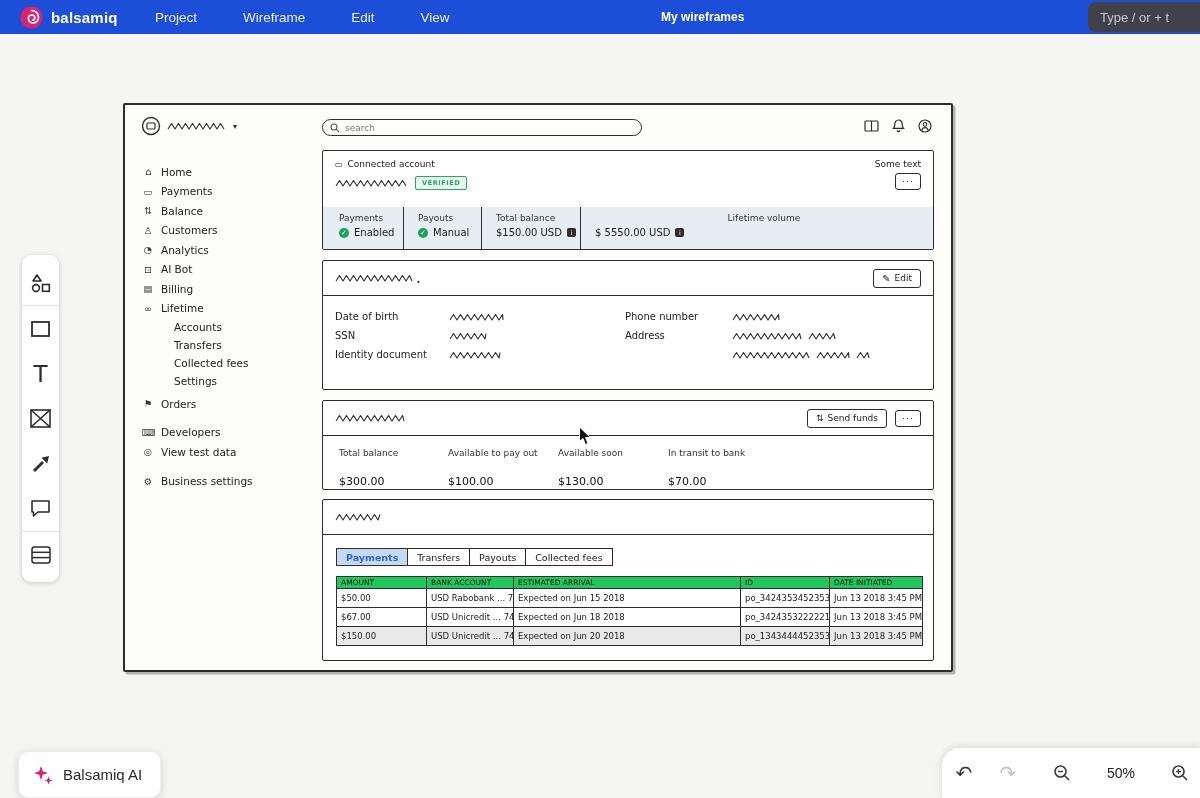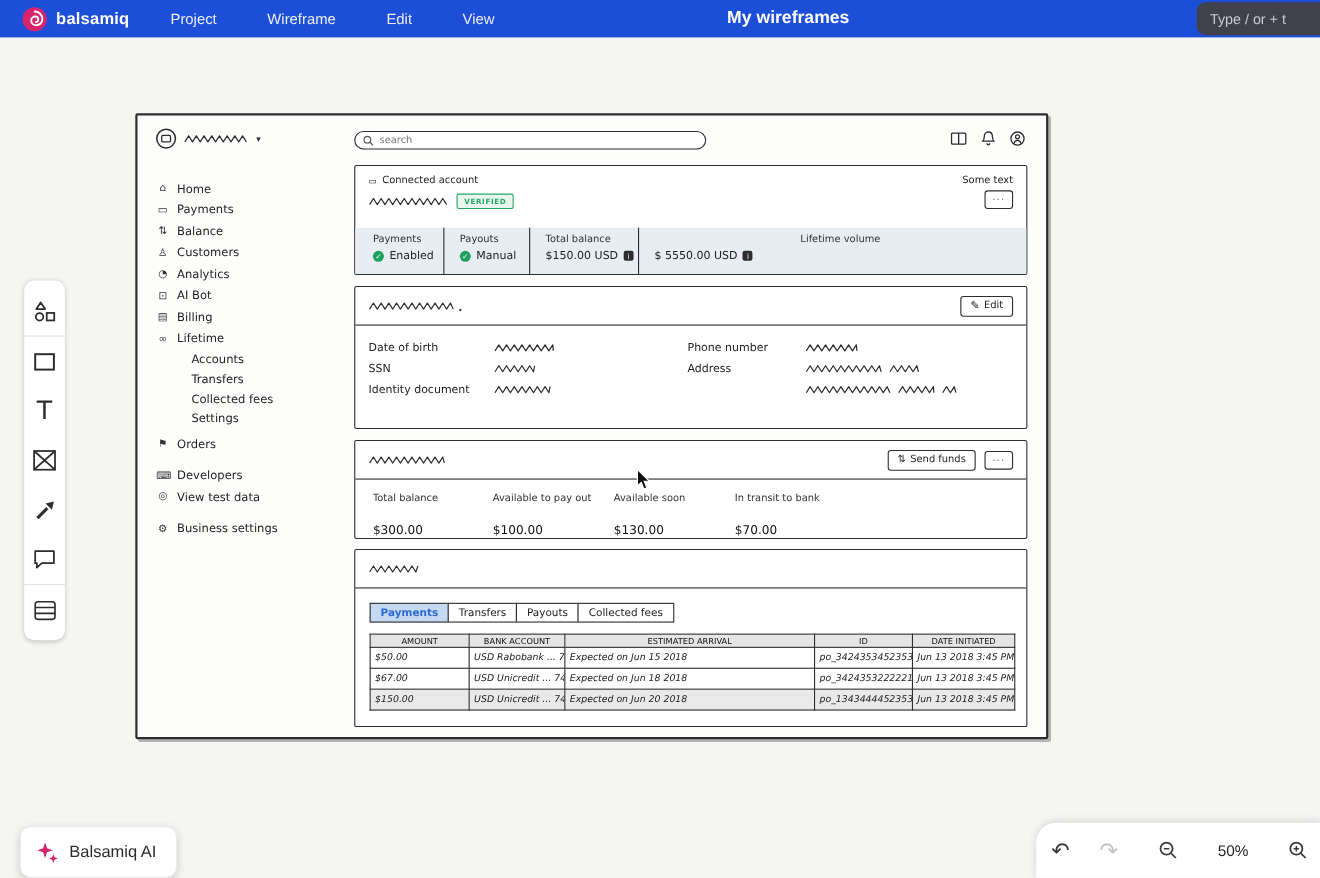--- a/index.html
+++ b/index.html
@@ -7,21 +7,21 @@
               font-family:"Liberation Sans", sans-serif; }
 
   
   .topbar { position:relative; height:34px; background:#1d4ed8; color:#fff; z-index:30; }
   .brand { position:absolute; left:20px; top:0; height:34px; display:flex; align-items:center; gap:8px;
            font-weight:bold; font-size:15px; letter-spacing:.2px; cursor:pointer; }
   .menus { position:absolute; left:155px; top:0; height:34px; display:flex; gap:46px; align-items:center;
            font-size:13.5px; color:#eceff2; }
   .menu-item { cursor:pointer; }
   .topbar-title { position:absolute; left:661px; top:0; height:34px; display:flex; align-items:center;
-                  font-size:16px; font-weight:bold; }
+                  font-size:12px; font-weight:bold; }
   .quick-add { position:absolute; left:1088px; top:2px; height:30px; width:132px; background:#41414c;
                border-radius:8px; color:#c9c9d2; font-size:13px; display:flex; align-items:center;
                padding-left:12px; white-space:nowrap; overflow:hidden; }
 
   
   .canvas { position:absolute; left:0; top:34px; width:1200px; height:764px; }
   .wf { position:absolute; left:123px; top:69px; width:830px; height:569px; background:#fdfdfc;
         border:2px solid #2d2d2d; border-radius:2px; box-shadow:2.5px 2.5px 0 rgba(60,60,60,.35);
         font-family:"DejaVu Sans", sans-serif; color:#222; }
 
@@ -98,23 +98,23 @@
   .bstat-value { margin-top:17px; font-size:11px; color:#111; }
 
   
   .p4 { top:394px; height:162px; }
   .tabs { display:flex; margin:13px 0 0 13px; }
   .tab { border:1.2px solid #2d2d2d; background:#fff; height:18px; display:flex; align-items:center;
          padding:0 9px; font-size:9.5px; margin-left:-1.2px; cursor:pointer; }
   .tab:first-child { margin-left:0; }
   .tab.active { background:#c6d9f3; color:#2c68cf; font-weight:bold; }
   .wf-table { margin:10px 13px 0; border-collapse:collapse; width:586px; table-layout:fixed; }
-  .wf-table th { background:#e5e5e5; font-size:7.5px; font-weight:normal; text-align:center;
+  .wf-table th { background:#22c55e; font-size:7.5px; font-weight:normal; text-align:left;
                  padding:1px 4px; border:1px solid #2d2d2d; color:#111; white-space:nowrap; overflow:hidden; }
-  .wf-table td { font-size:8.5px; padding:4px 4px; border:1px solid #2d2d2d; white-space:nowrap; overflow:hidden;font-style:italic; }
+  .wf-table td { font-size:8.5px; padding:4px 4px; border:1px solid #2d2d2d; white-space:nowrap; overflow:hidden; }
   .wf-table tr.shaded td { background:#e9e9e9; }
 
   
   .toolbar { position:absolute; left:22px; top:255px; width:37px; background:#fff; border-radius:9px;
              box-shadow:0 1px 5px rgba(0,0,0,.2); padding:5px 0; display:flex; flex-direction:column;
              align-items:center; z-index:20; }
   .tool { width:37px; height:45px; display:flex; align-items:center; justify-content:center;
           color:#2d2d2d; cursor:pointer; }
   .tool-t { font-size:23px; font-family:"DejaVu Sans", sans-serif; }
   .tool-divider { width:37px; height:1px; background:#e2e2e2; }

